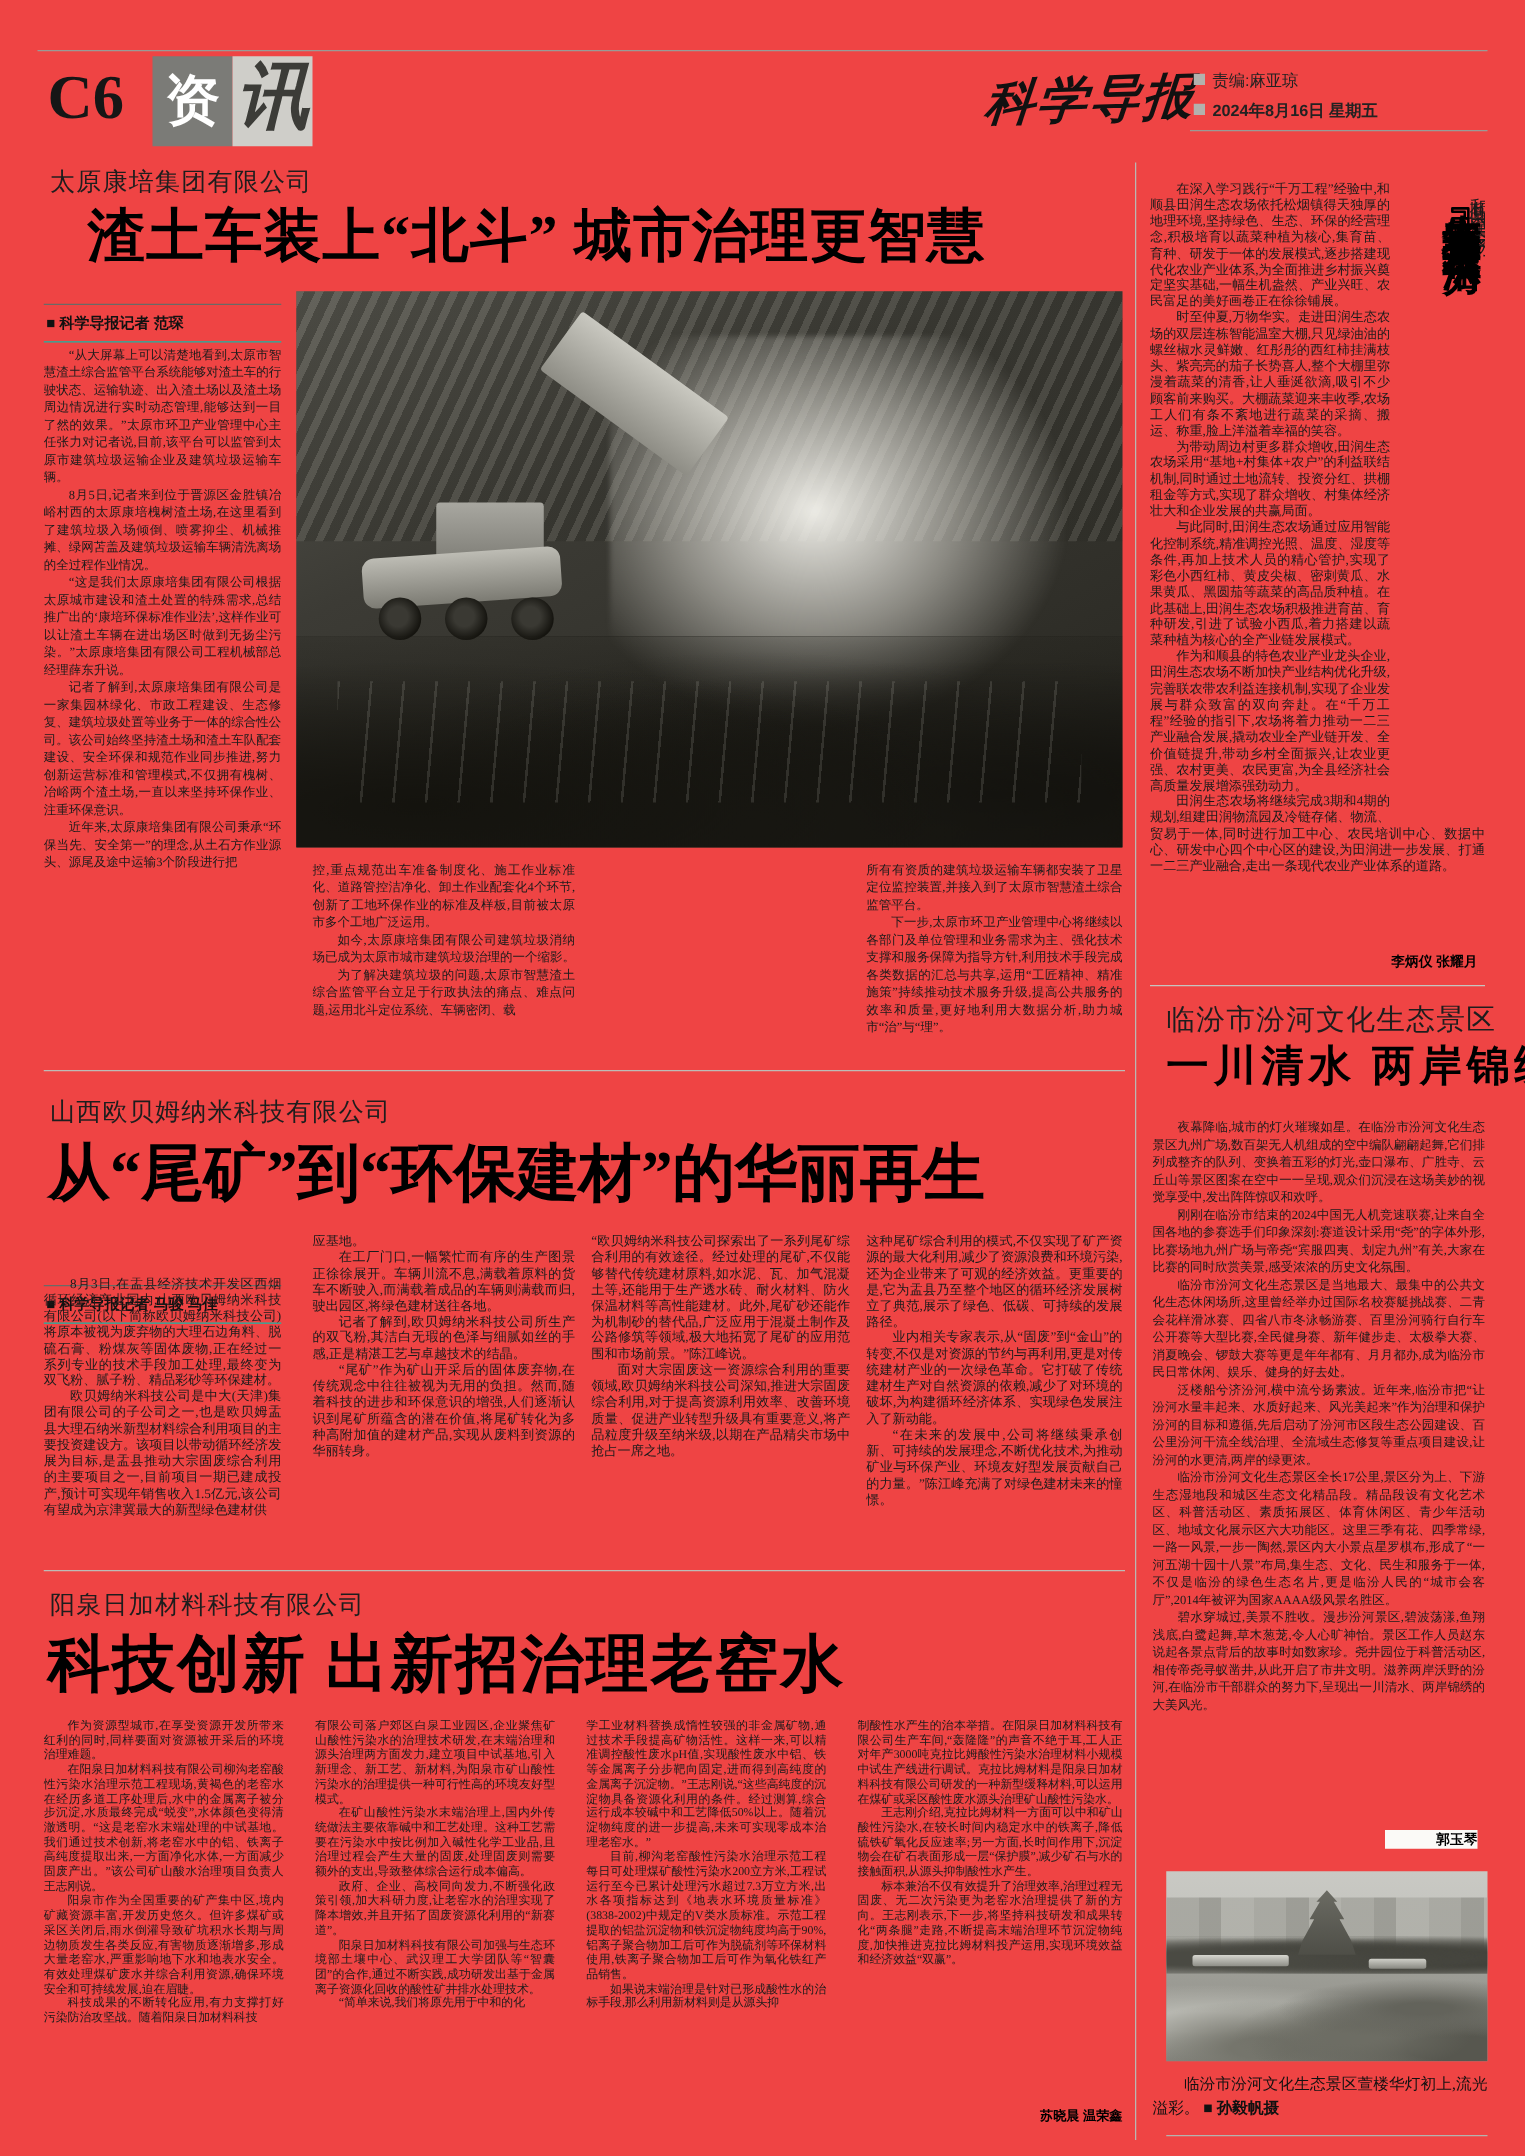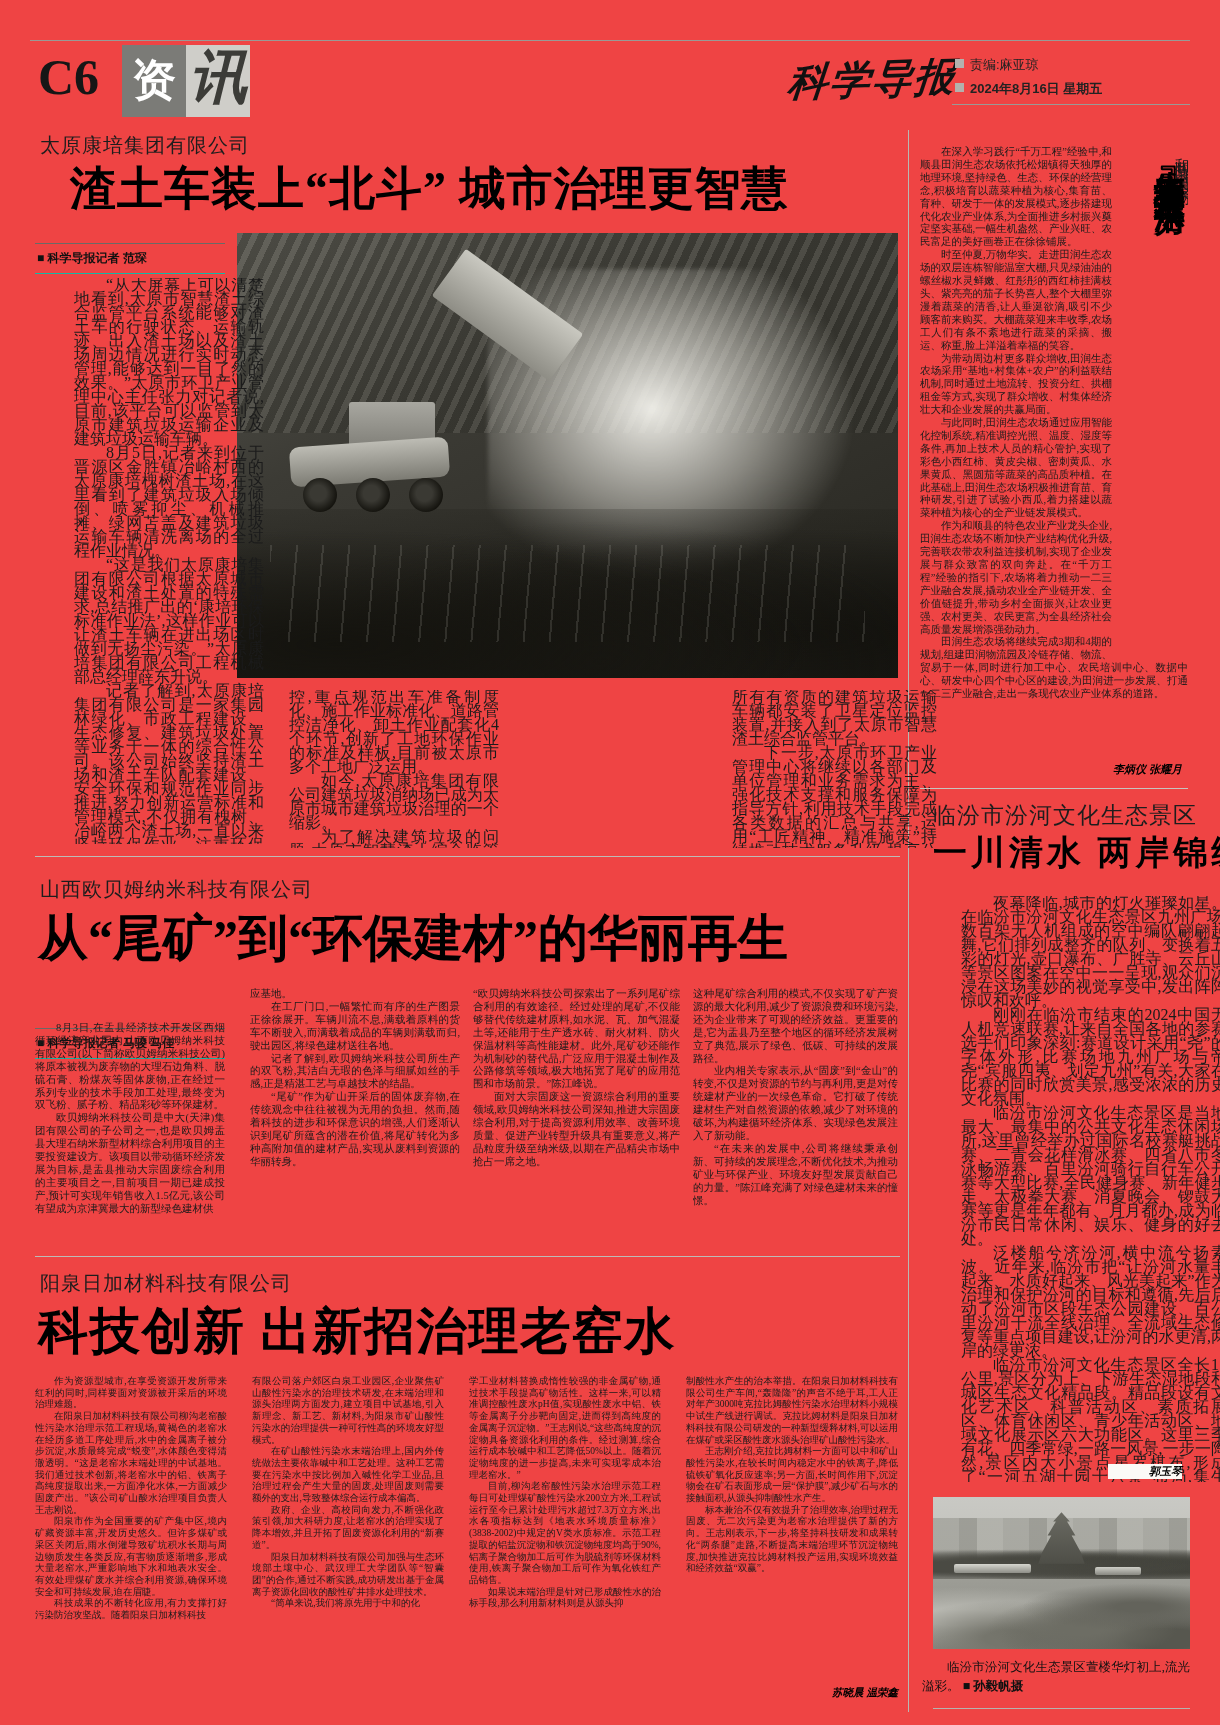--- a/index.html
+++ b/index.html
@@ -7,24 +7,24 @@
   .abs{position:absolute;}
   .rule{background:#9a9a96;height:1px;}
   .vrule{background:#b9b7b2;width:1px;}
   .kicker{font-family:"Liberation Sans",sans-serif;font-size:20px;letter-spacing:1px;color:#1d1d1d;white-space:nowrap;}
   .headline{font-family:Liberation Serif, serif;font-weight:700;color:#000;white-space:nowrap;}
   .headline-serif{font-family:"Liberation Serif",serif;font-weight:700;color:#000;white-space:nowrap;}
   .byline{font-family:"Liberation Sans",sans-serif;font-weight:700;font-size:12px;border-top:1px solid #6a6a66;border-bottom:1px solid #14b8a6;padding:6px 2px;color:#111;}
   .bodytext{text-align:justify;color:#1b1b1b;overflow:hidden;}
   .bodytext p{margin:0;text-indent:2em;}
   .cont p:first-child{text-indent:0;}
-  .fs11{font-size:16px;line-height:14px;margin-left:39px;}
+  .fs11{font-size:10px;line-height:14px;}
   .fs105{font-size:10.5px;line-height:12.9px;}
   .fs95{font-size:9.5px;line-height:11.7px;}
-  .sig{font-weight:700;font-family:"Liberation Sans",sans-serif;color:#000;text-align:right;font-style:italic;}
+  .sig{font-weight:700;font-family:"Liberation Sans",sans-serif;color:#000;text-align:right;}
   .sq{display:inline-block;width:9px;height:9px;background:#b3b1ad;margin-right:6px;vertical-align:1px;}
   
   .edition{font-family:"Liberation Serif",serif;font-weight:700;font-size:50px;}
   .secbox1{width:64px;height:72px;background:#7b7b77;color:#fff;text-align:center;line-height:72px;font-size:44px;font-weight:700;font-family:"Liberation Serif",serif;}
   .secbox2{width:64px;height:72px;background:#cfcec9;color:#3c3c38;text-align:center;line-height:66px;font-size:58px;font-style:italic;font-weight:700;font-family:"Liberation Serif",serif;overflow:visible;}
   .masthead{font-family:"Liberation Serif",serif;font-style:italic;font-weight:700;font-size:40px;transform:skewX(-7deg) rotate(-2deg);letter-spacing:2px;color:#111;}
   .hmeta{font-family:"Liberation Sans",sans-serif;font-size:13px;color:#222;white-space:nowrap;}
   
   .vwrap{float:right;width:66px;height:512px;writing-mode:vertical-rl;margin-left:10px;}
   .vkicker{display:block;font-family:"Liberation Sans",sans-serif;font-size:15px;letter-spacing:4px;color:#1a1a1a;}

